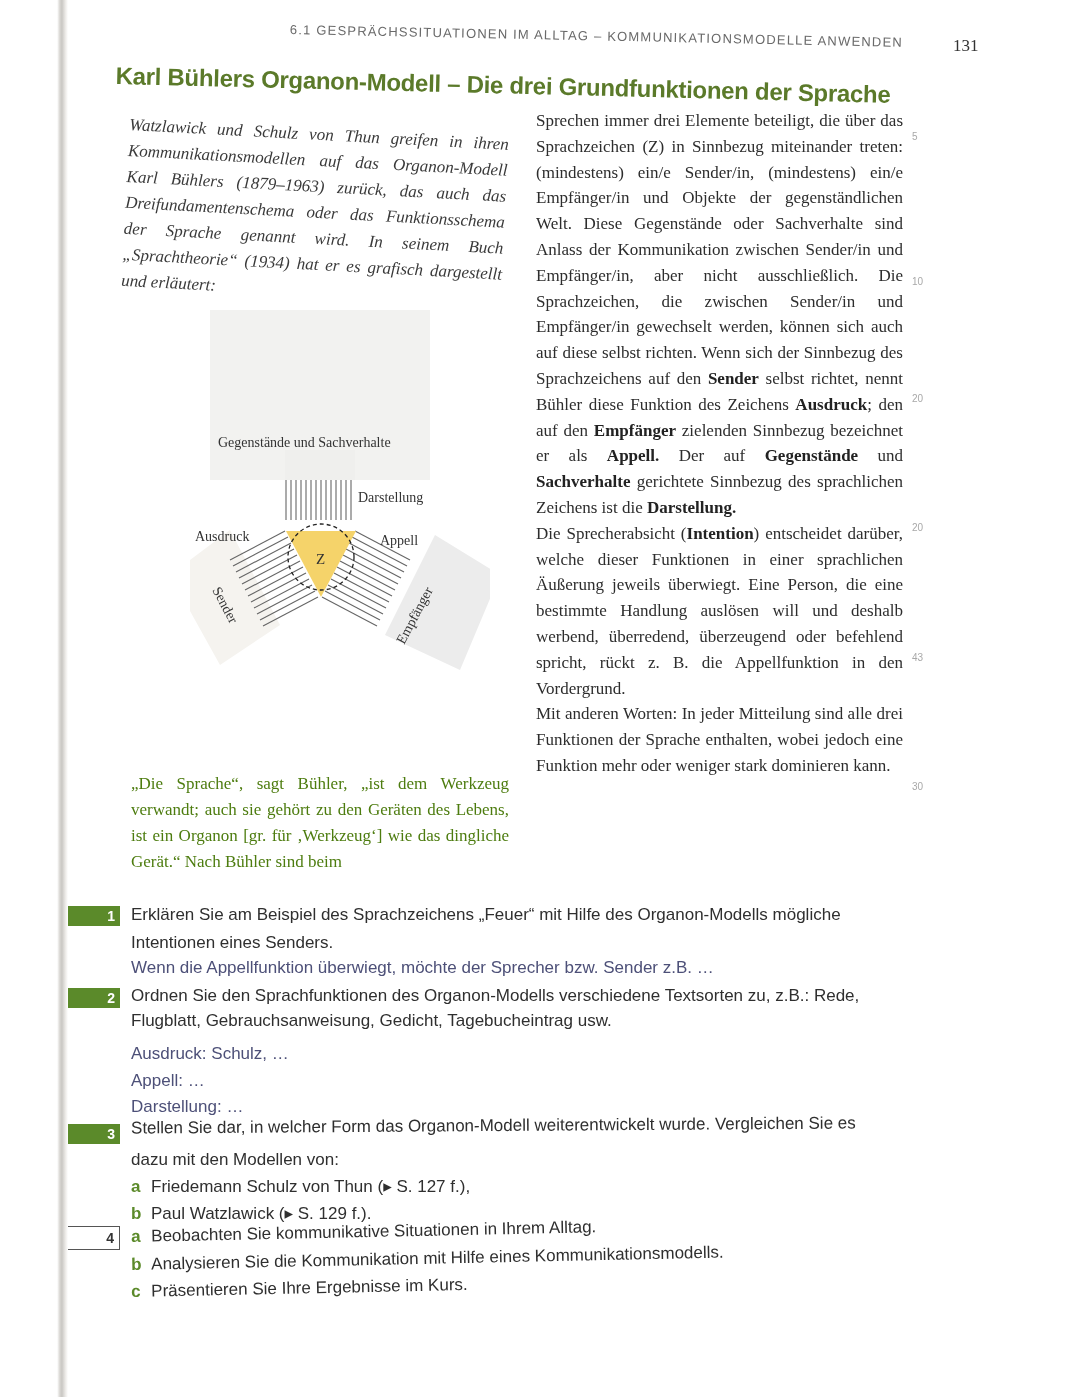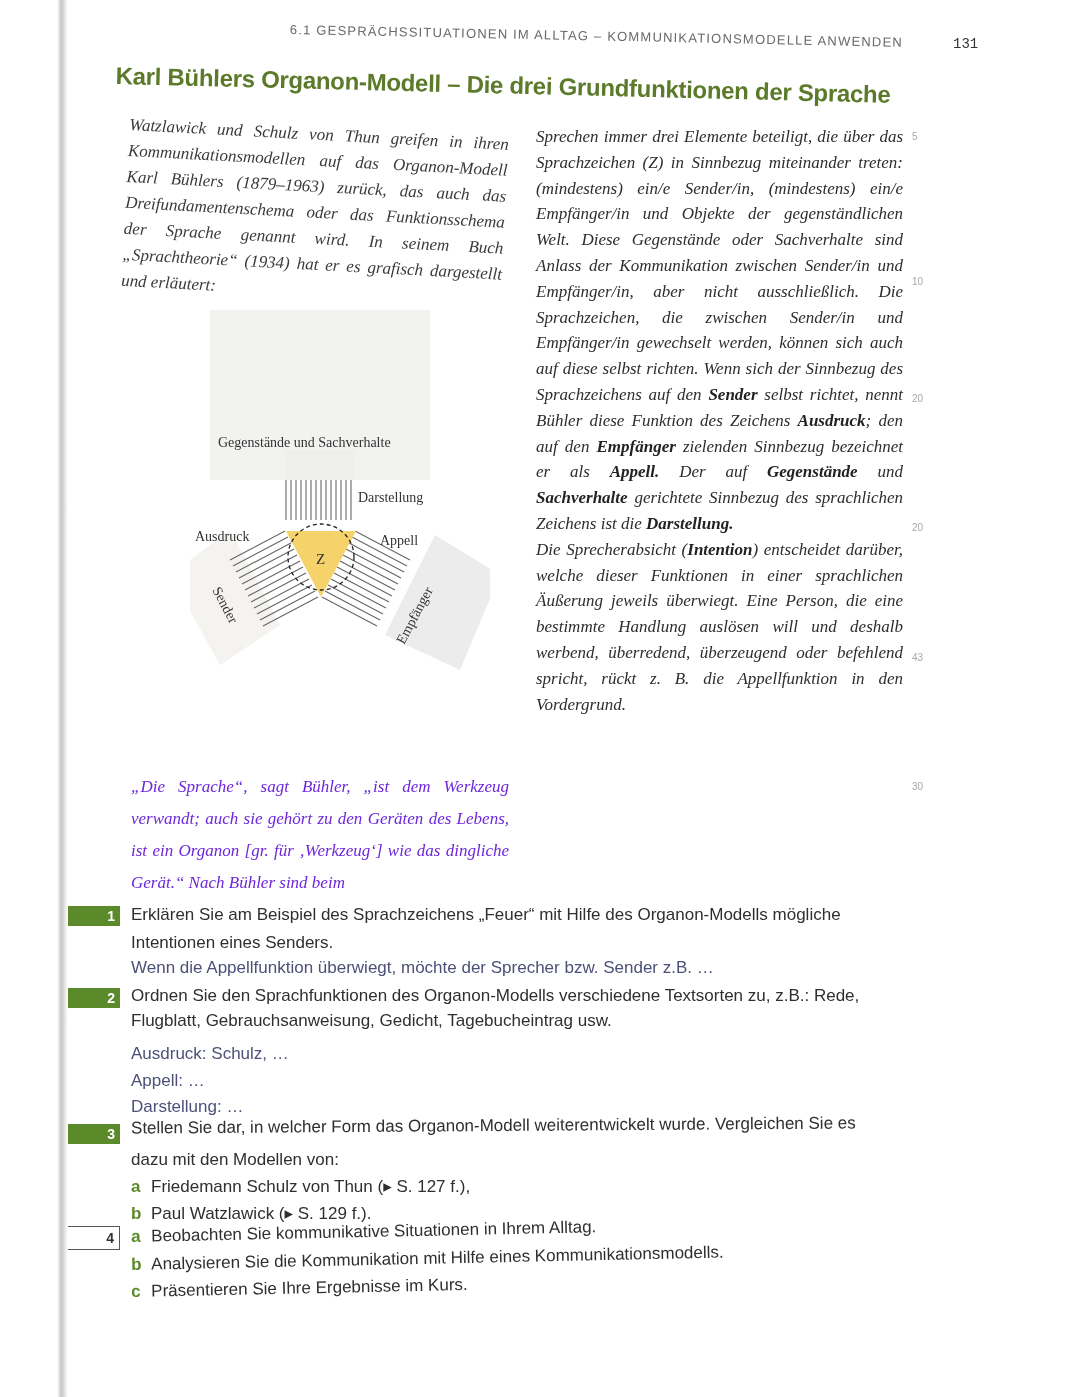--- a/index.html
+++ b/index.html
@@ -5,33 +5,33 @@
   * { box-sizing: border-box; margin: 0; padding: 0; }
   html, body { width: 1080px; height: 1397px; background: #ffffff; overflow: hidden; }
   body { position: relative; font-family: "Liberation Serif", serif; color: #2b2b2b; }
 
   .page-edge { position: absolute; left: 0; top: 0; width: 68px; height: 1397px;
     background: linear-gradient(to right, #ffffff 0%, #ffffff 84%, #d8d6d2 88%, #c9c7c3 91%, #ebe9e6 96%, #ffffff 100%); }
 
   .running-head { position: absolute; left: 290px; top: 22px; font-family: "Liberation Sans", sans-serif;
     font-size: 13px; letter-spacing: 1.2px; color: #6a6a6a; transform: rotate(1.2deg); transform-origin: left top; white-space: nowrap; }
   .running-head .sec { font-size: 13px; }
-  .page-number { position: absolute; left: 953px; top: 36px; font-family: Liberation Mono, monospace; font-size: 14px; color: #333; text-align: center; }
+  .page-number { position: absolute; left: 953px; top: 36px; font-family: Liberation Serif, serif; font-size: 17px; color: #333; text-align: center; }
 
   .title { position: absolute; left: 116px; top: 62px; font-family: "Liberation Sans", sans-serif; font-size: 24px;
     color: #5b7a2a; transform: rotate(1.4deg); transform-origin: left top; white-space: nowrap; letter-spacing: -0.3px; }
 
   .intro { position: absolute; left: 130px; top: 112px; width: 380px; font-style: italic; font-size: 17px; line-height: 26px;
     color: #3a3a3a; transform: rotate(3deg); transform-origin: left top; text-align: justify; }
 
   .figure { position: absolute; left: 190px; top: 305px; width: 300px; height: 420px; }
   .figure svg { width: 100%; height: 100%; }
 
-  .left-text { position: absolute; left: 131px; top: 771px; width: 378px; font-size: 17px; line-height: 32px; color: #6d28d9; text-align: justify; font-style: italic; }
-  .right-text { position: absolute; left: 536px; top: 124px; width: 367px; font-size: 17px; line-height: 25.8px; color: #2d2d2d; text-align: justify; font-style: italic; }
+  .left-text { position: absolute; left: 131px; top: 771px; width: 378px; font-size: 17px; line-height: 26px; color: #4d7c0f; text-align: justify; }
+  .right-text { position: absolute; left: 536px; top: 108px; width: 367px; font-size: 17px; line-height: 25.8px; color: #2d2d2d; text-align: justify; }
   .right-text b { font-weight: bold; color: #222; }
   .line-num { position: absolute; left: 912px; font-family: "Liberation Sans", sans-serif; font-size: 10px; color: #a8a8a8; }
 
   .tasks { position: absolute; left: 0; top: 900px; width: 1080px; font-family: "Liberation Sans", sans-serif; font-size: 17px; color: #2f2f2f; }
   .task-row { position: absolute; white-space: nowrap; }
   .badge { position: absolute; width: 52px; height: 20px; background: #5b8a2a; color: #fff; font-weight: bold; font-size: 14px;
     text-align: right; padding-right: 5px; line-height: 20px; }
   .badge.outline { background: #fff; color: #333; border: 1px solid #555; border-left: none; }
   .italic-blue { color: #4d5078; }
   .sub-letter { color: #5b8a2a; font-weight: bold; display: inline-block; width: 20px; }
@@ -111,20 +111,21 @@
     <text x="0" y="0" font-family="Liberation Serif, serif" font-size="14" fill="#333" transform="translate(22,285) rotate(62)">Sender</text>
     <text x="0" y="0" font-family="Liberation Serif, serif" font-size="14" fill="#333" transform="translate(214,340) rotate(-62)">Empfänger</text>
   </svg>
 </div>
 
 <p class="left-text">„Die Sprache“, sagt Bühler, „ist dem Werkzeug verwandt; auch sie gehört zu den Geräten des Lebens, ist ein Organon [gr. für ‚Werkzeug‘] wie das dingliche Gerät.“ Nach Bühler sind beim</p>
 
 <div class="right-text">
   <span>Sprechen immer drei Elemente beteiligt, die über das Sprachzeichen (Z) in Sinnbezug miteinander treten: (mindestens) ein/e Sender/in, (mindestens) ein/e Empfänger/in und Objekte der gegenständlichen Welt. Diese Gegenstände oder Sachverhalte sind Anlass der Kommunikation zwischen Sender/in und Empfänger/in, aber nicht ausschließlich. Die Sprachzeichen, die zwischen Sender/in und Empfänger/in gewechselt werden, können sich auch auf diese selbst richten. Wenn sich der Sinnbezug des Sprachzeichens auf den </span><b>Sender</b><span> selbst richtet, nennt Bühler diese Funktion des Zeichens </span><b>Ausdruck</b><span>; den auf den </span><b>Empfänger</b><span> zielenden Sinnbezug bezeichnet er als </span><b>Appell.</b><span> Der auf </span><b>Gegenstände</b><span> und </span><b>Sachverhalte</b><span> gerichtete Sinnbezug des sprachlichen Zeichens ist die </span><b>Darstellung.</b>
   <div><span>Die Sprecherabsicht (</span><b>Intention</b><span>) entscheidet darüber, welche dieser Funktionen in einer sprachlichen Äußerung jeweils überwiegt. Eine Person, die eine bestimmte Handlung auslösen will und deshalb werbend, überredend, überzeugend oder befehlend spricht, rückt z. B. die Appellfunktion in den Vordergrund.</span></div>
+  <div>Mit anderen Worten: In jeder Mitteilung sind alle drei Funktionen der Sprache enthalten, wobei jedoch eine Funktion mehr oder weniger stark dominieren kann.</div>
 </div>
 
 <div class="line-num" style="top:131px">5</div>
 <div class="line-num" style="top:276px">10</div>
 <div class="line-num" style="top:393px">20</div>
 <div class="line-num" style="top:522px">20</div>
 <div class="line-num" style="top:652px">43</div>
 <div class="line-num" style="top:781px">30</div>
 
 <div class="tasks">

